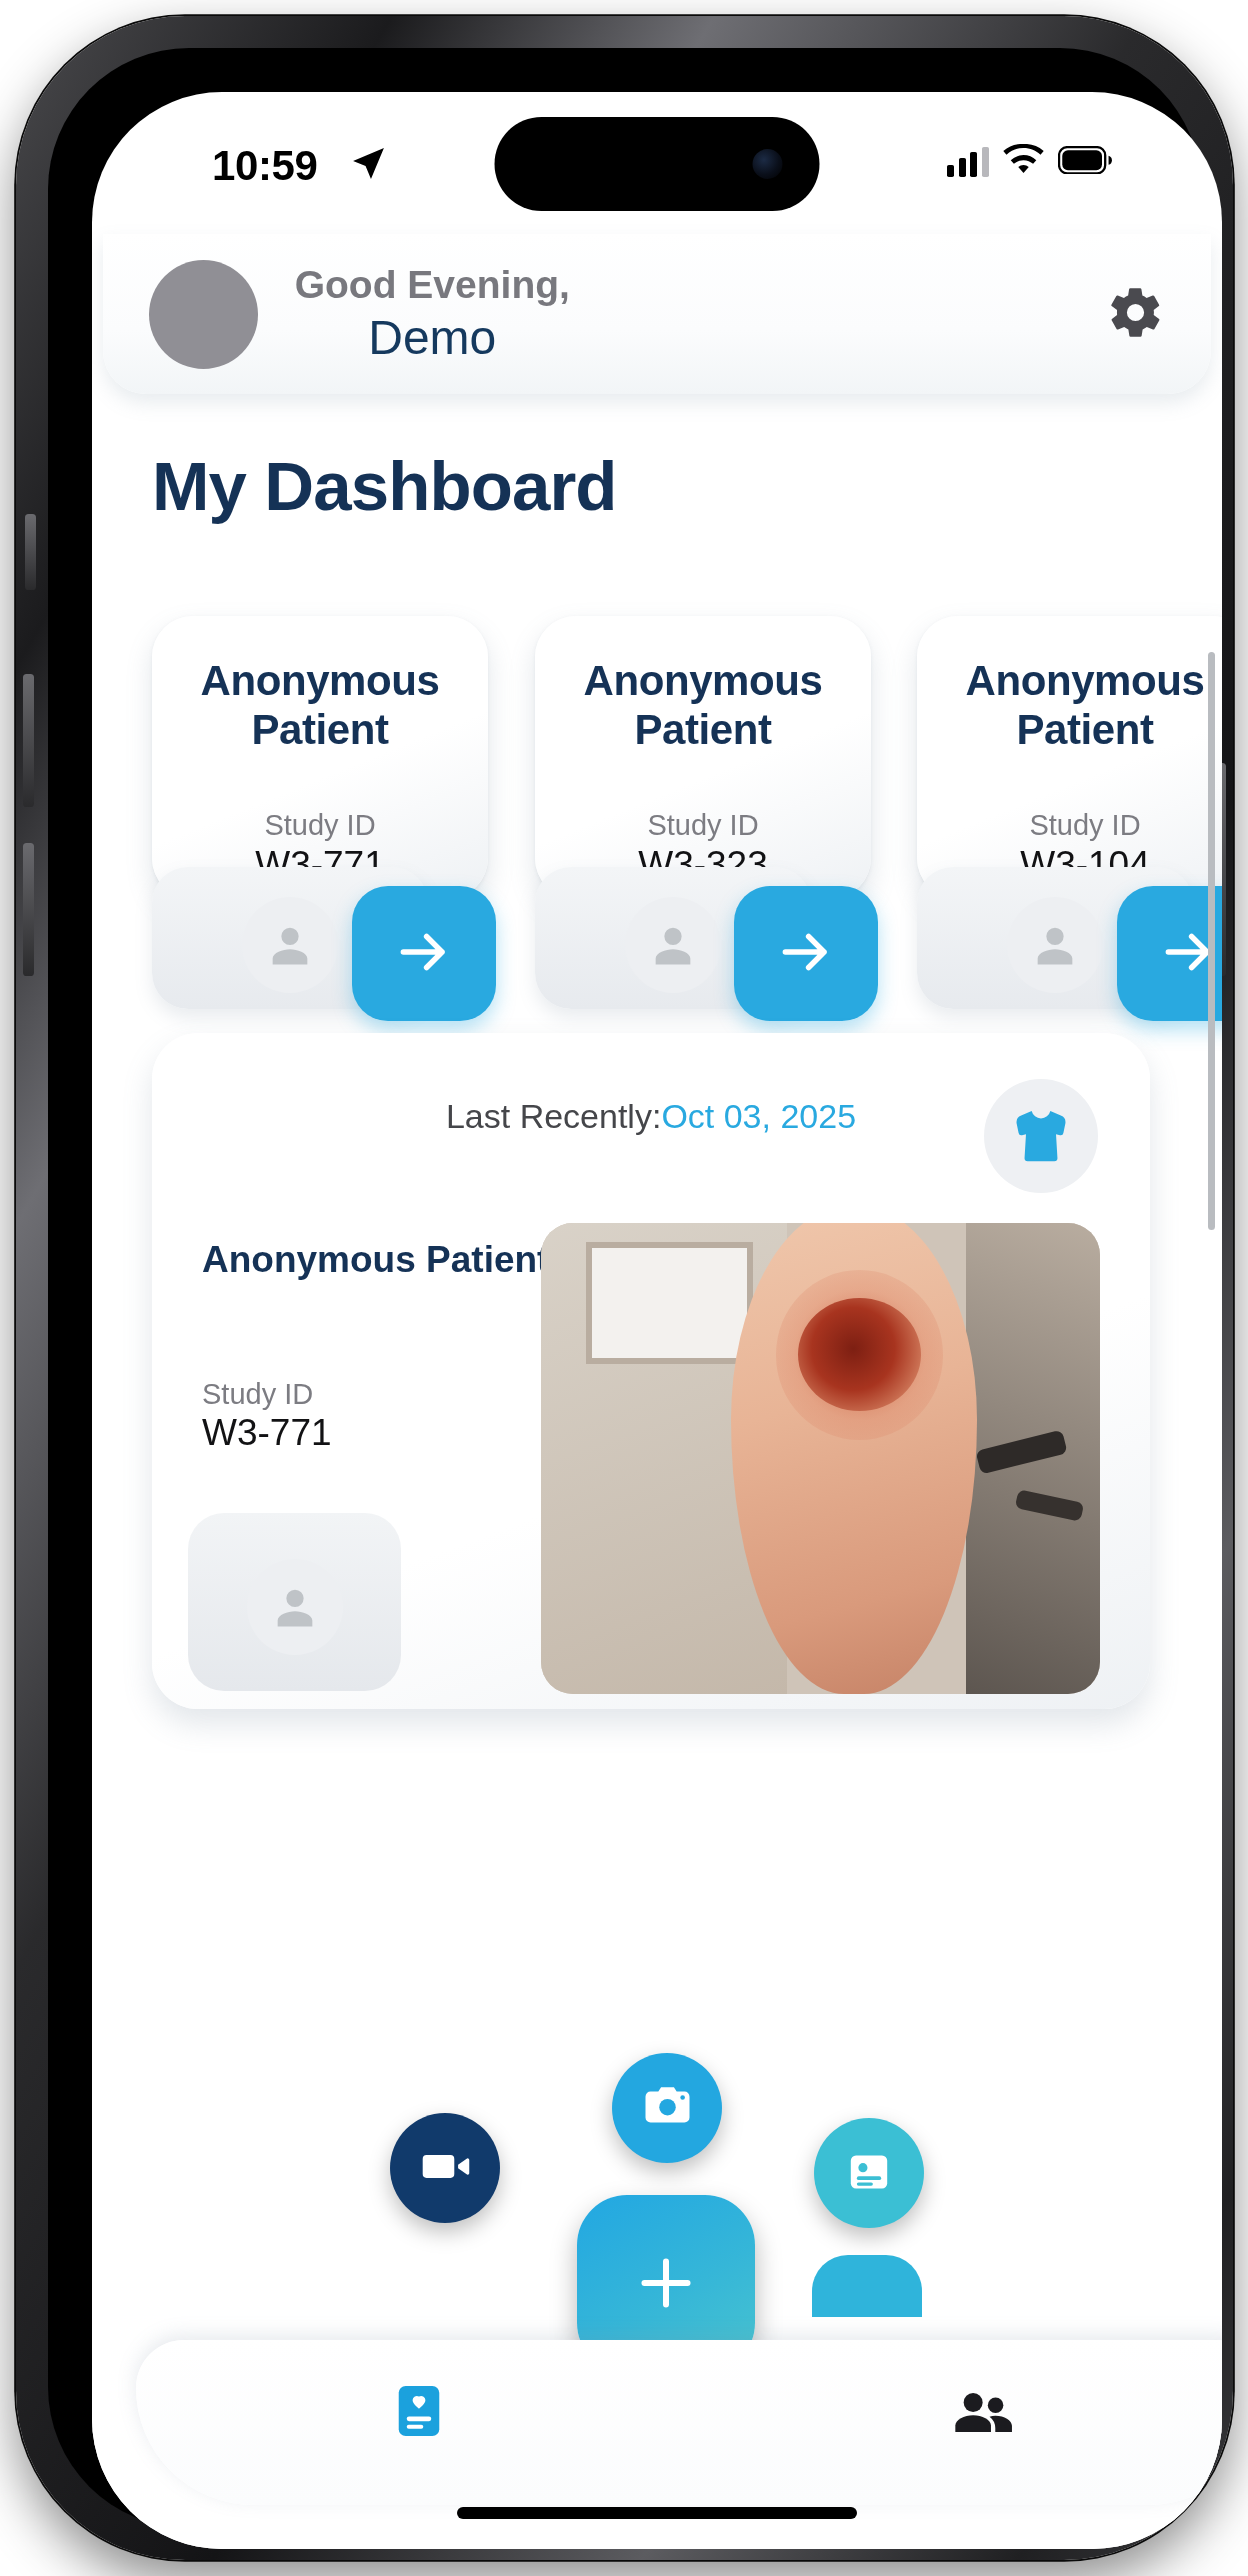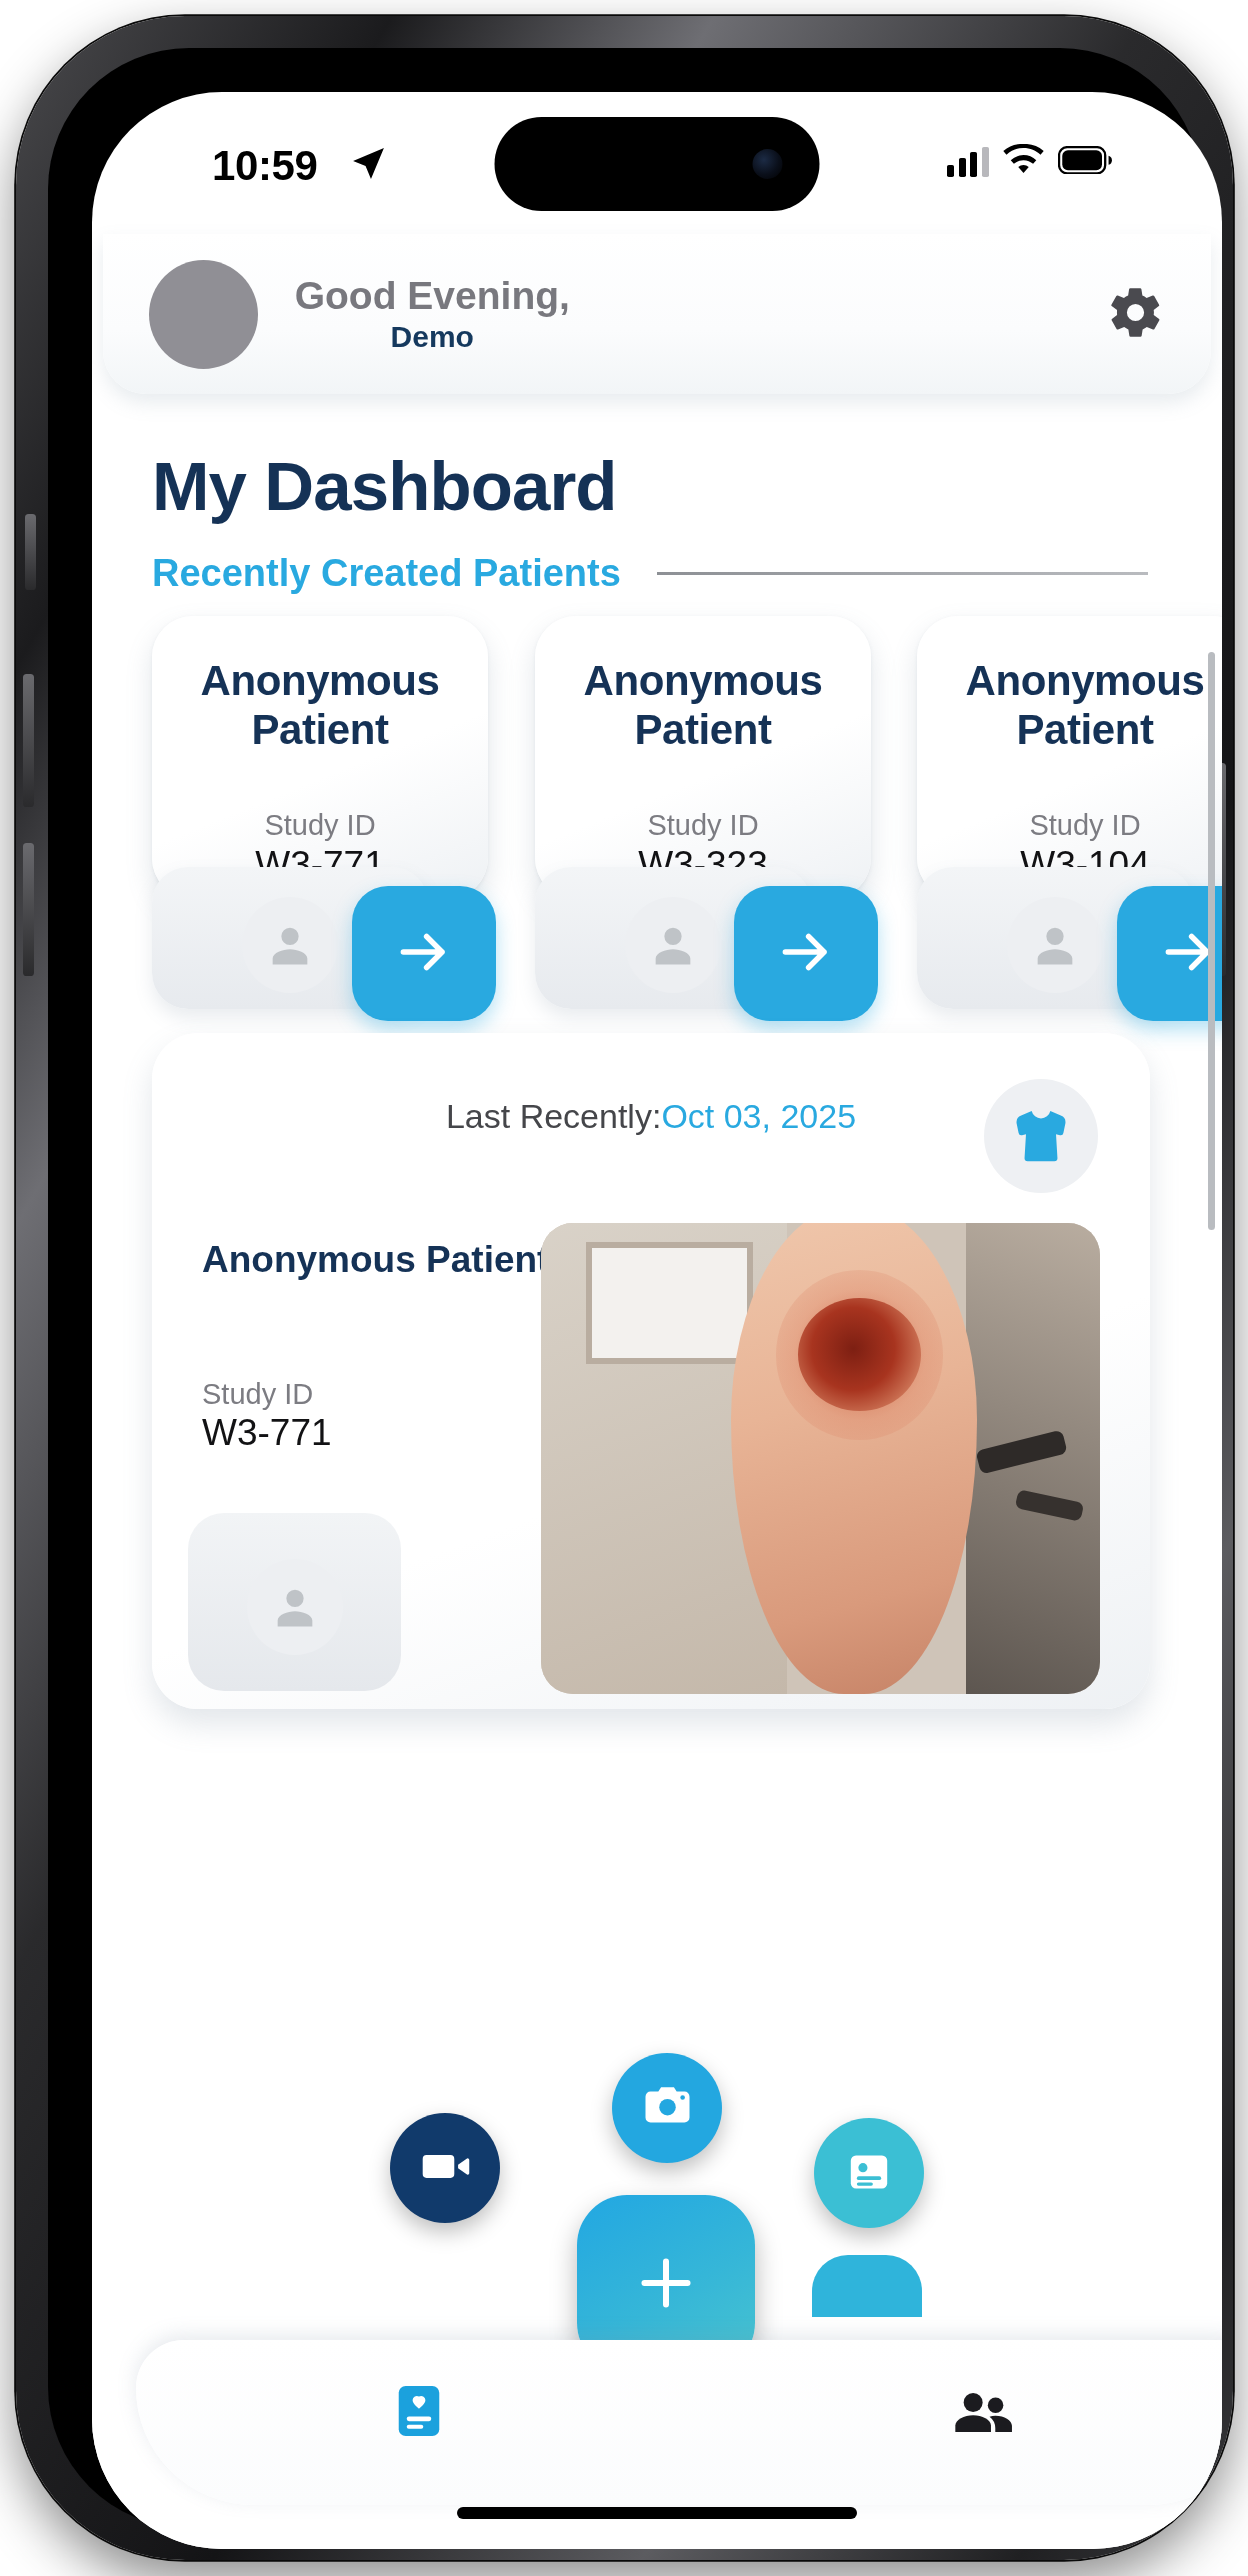--- a/index.html
+++ b/index.html
@@ -73,21 +73,21 @@
     box-shadow: 0 9px 19.6px rgba(120,140,160,.17);
     display: flex; align-items: center; padding: 0 46px;
     z-index: 30;
   }
   #avatar {
     width: 109px; height: 109px; border-radius: 50%;
     background: #908f95; flex: none;
   }
   #greeting-text { margin-left: 37px; line-height: 1.22; }
   #greeting-line1 { font-size: 39px; color: #78787e; font-weight: bold; }
-  #greeting-line2 { font-size: 30px; color: #15395e; font-weight: 700; }
+  #greeting-line2 { font-size: 48px; color: #15395e; font-weight: 400; }
   #settings-btn { margin-left: auto; cursor: pointer; }
 
   
   #content {
     position: absolute; left: 0; top: 302px; width: 100%; bottom: 0;
     background: #ffffff;
   }
   #page-title {
     position: absolute; left: 60px; top: 53px;
     font-size: 69px; font-weight: 600; color: #153256; letter-spacing: -0.9px;
@@ -314,24 +314,20 @@
           <svg width="59" height="59" viewBox="0 0 24 24">
             <path fill="#4a4a4f" d="M19.4 13a7.8 7.8 0 0 0 .1-1 7.8 7.8 0 0 0-.1-1l2.1-1.6a.5.5 0 0 0 .1-.6l-2-3.5a.5.5 0 0 0-.6-.2l-2.5 1a7.3 7.3 0 0 0-1.7-1l-.4-2.6a.5.5 0 0 0-.5-.4h-4a.5.5 0 0 0-.5.4l-.4 2.6a7.3 7.3 0 0 0-1.7 1l-2.5-1a.5.5 0 0 0-.6.2l-2 3.5a.5.5 0 0 0 .1.6L4.5 11a8 8 0 0 0 0 2l-2.1 1.6a.5.5 0 0 0-.1.6l2 3.5a.5.5 0 0 0 .6.2l2.5-1a7.3 7.3 0 0 0 1.7 1l.4 2.6a.5.5 0 0 0 .5.4h4a.5.5 0 0 0 .5-.4l.4-2.6a7.3 7.3 0 0 0 1.7-1l2.5 1a.5.5 0 0 0 .6-.2l2-3.5a.5.5 0 0 0-.1-.6zM12 15.5A3.5 3.5 0 1 1 15.5 12 3.5 3.5 0 0 1 12 15.5z"></path>
           </svg>
         </span>
       </div>
 
       <div id="content">
 
         <div id="page-title">My Dashboard</div>
 
-        <div class="section-head" id="head-recent">
-          <span class="section-label">Recently Created Patients</span>
-          <span class="section-rule"></span>
-        </div>
 
         <div id="patients-row">
 
           <div class="patient-card" id="patient-card-0">
             <div class="pc-name">Anonymous Patient</div>
             <div class="pc-sid-label">Study ID</div>
             <div class="pc-sid-value">W3-771</div>
           </div>
           <div class="patient-card" id="patient-card-1">
             <div class="pc-name">Anonymous Patient</div>

